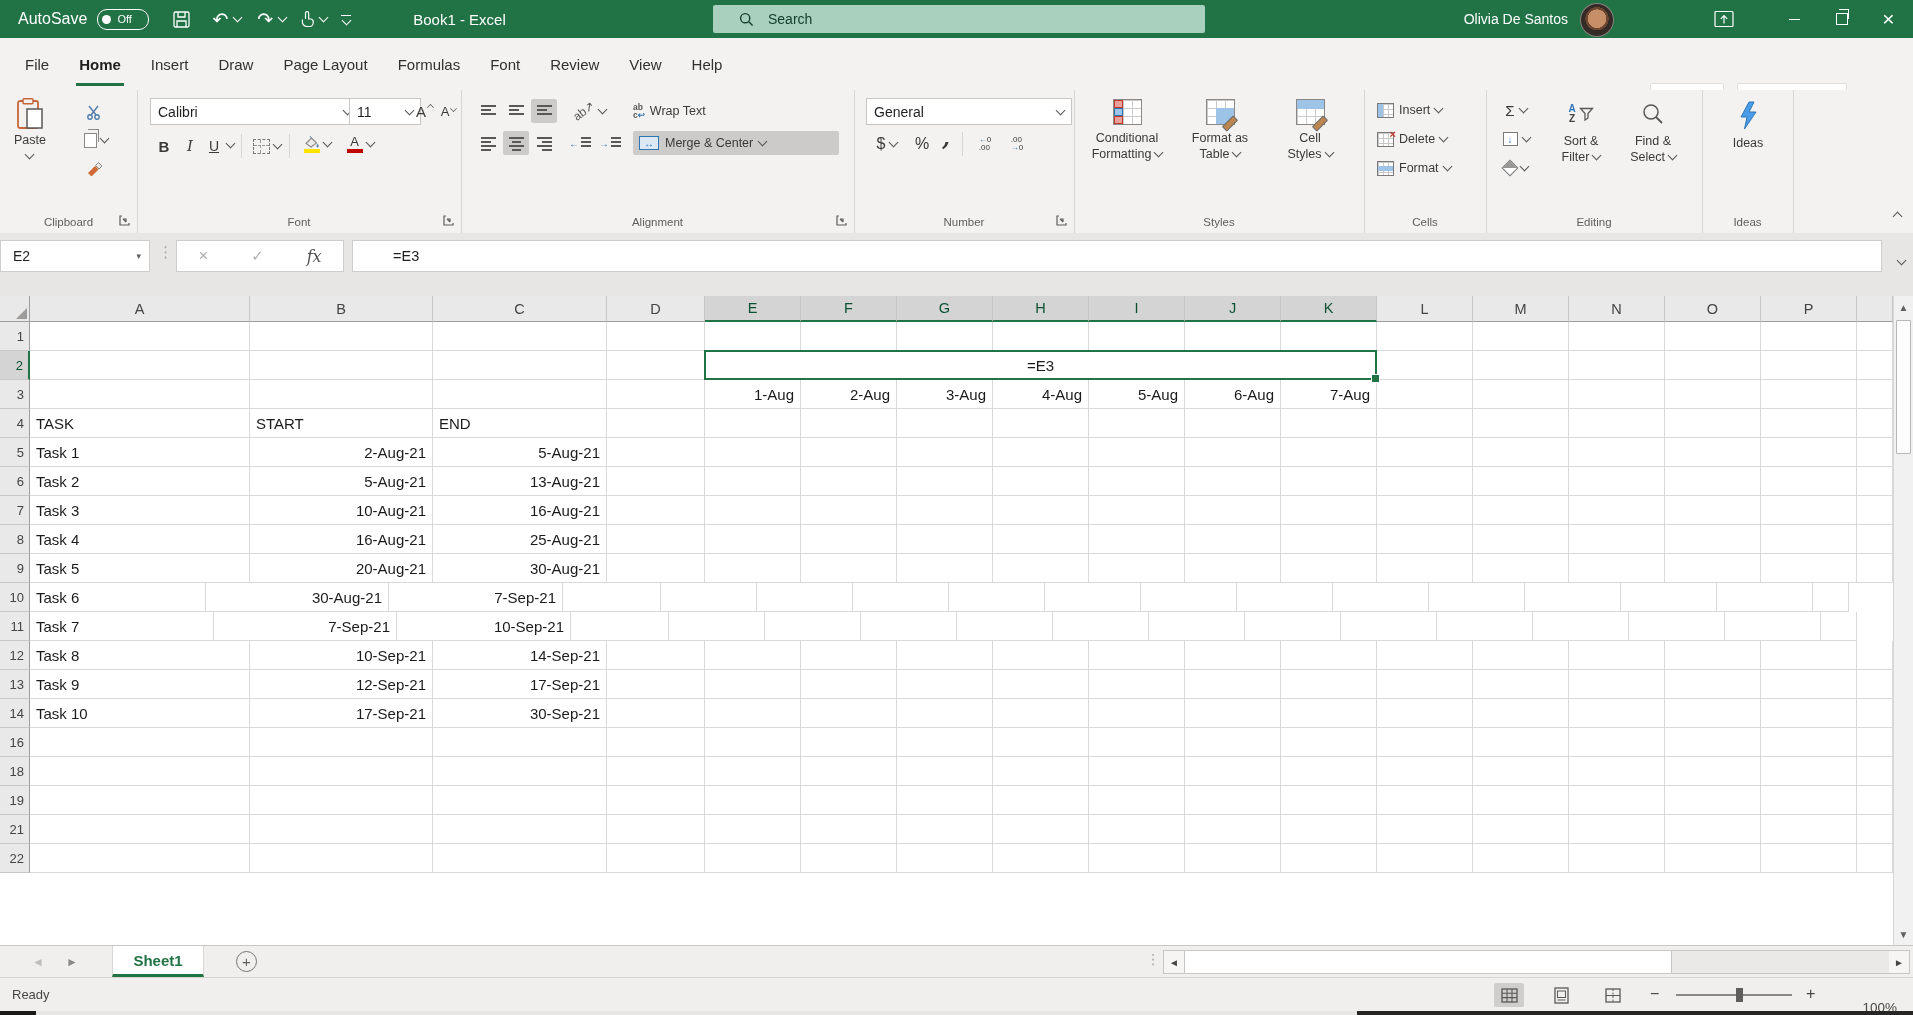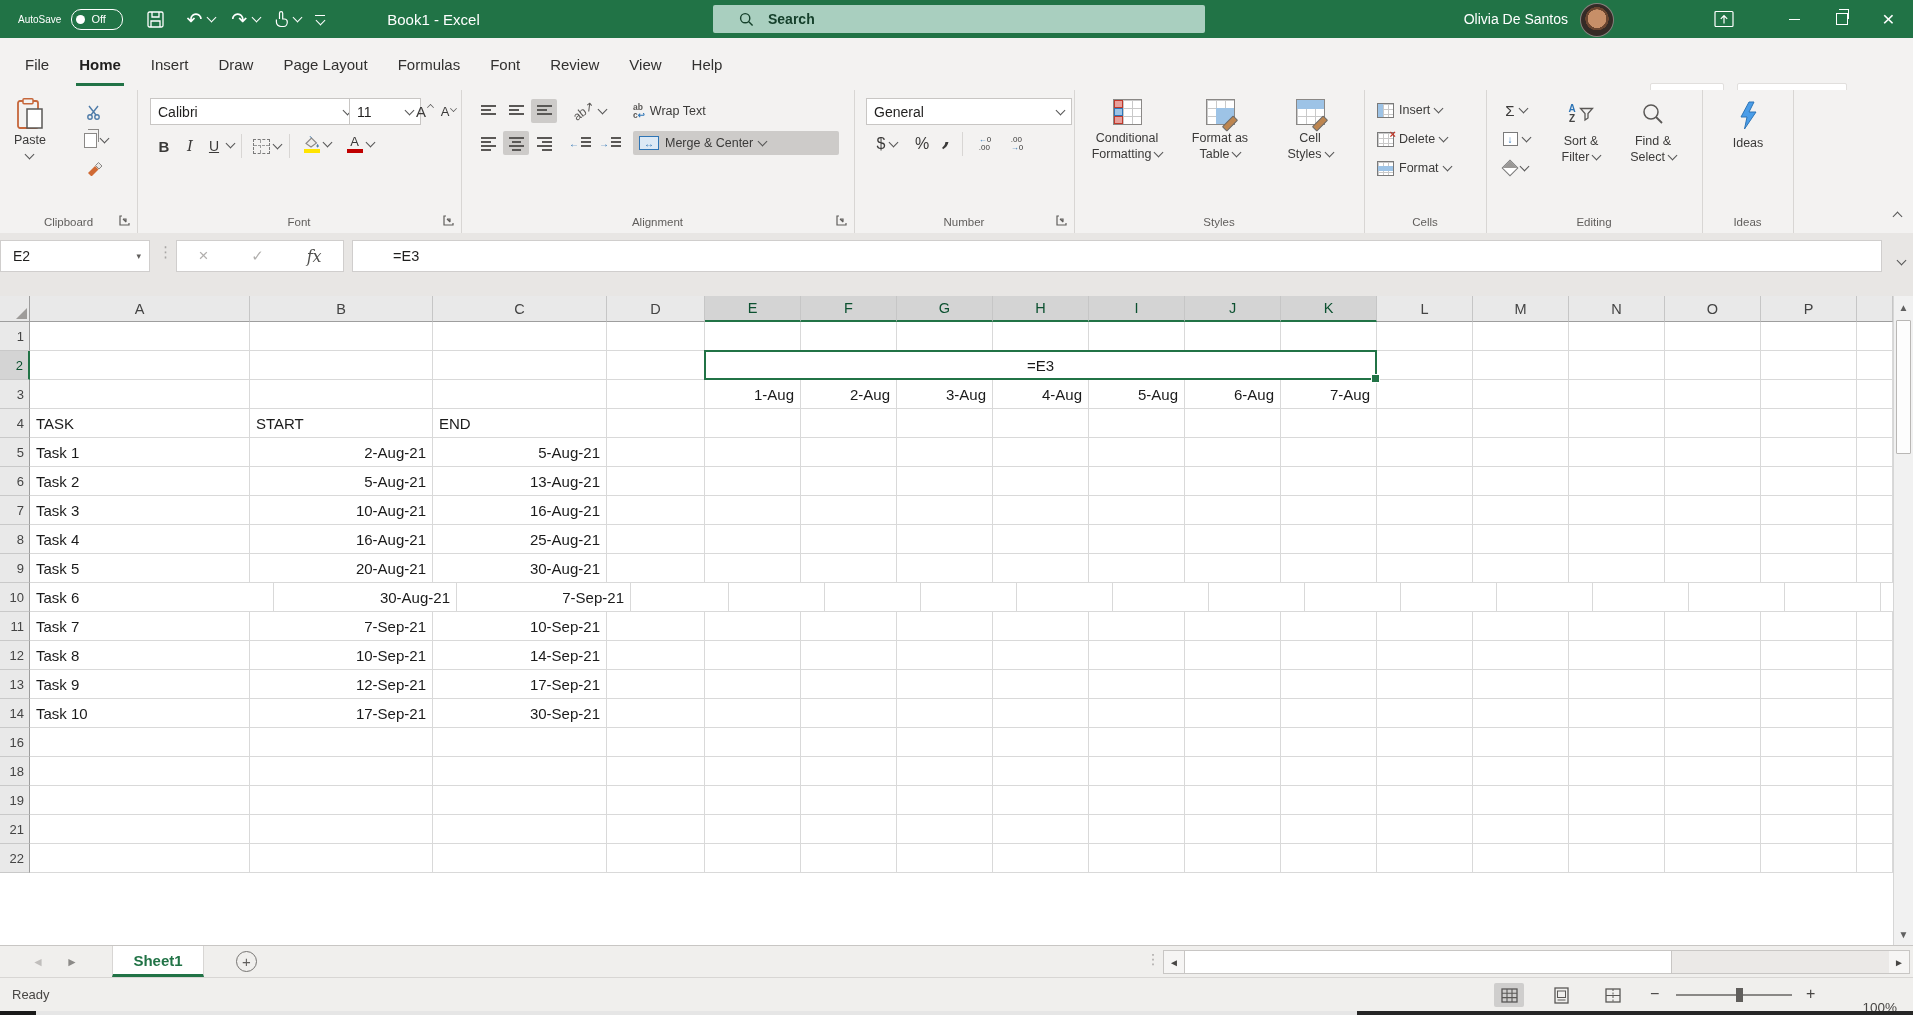--- a/index.html
+++ b/index.html
@@ -9,21 +9,21 @@
   #titlebar{position:absolute;top:0;left:0;right:0;height:38px;background:var(--accent);color:#fff;display:flex;align-items:center;}
   #titlebar .tb-item{margin-left:18px;display:flex;align-items:center;flex:none;}
   .pill{width:50px;height:19px;border:1px solid #fff;border-radius:10px;display:flex;align-items:center;margin-left:10px;}
   .pill .dot{width:9px;height:9px;border-radius:50%;background:#fff;margin-left:4px;}
   .pill .off{font-size:11px;margin-left:6px;color:#fff;}
   .chev{width:6px;height:6px;border-right:1.4px solid #555;border-bottom:1.4px solid #555;display:inline-block;transform:rotate(45deg);flex:none;margin-top:-3px;}
   .chev.white{border-color:#fff;}
   .chev.up{transform:rotate(-135deg);margin-top:4px;}
   .glyph{font-size:19px;line-height:1;}
   #search-box{position:absolute;left:713px;top:5px;width:492px;height:28px;background:var(--search-bg);border-radius:2px;display:flex;align-items:center;}
-  #search-box span{color:#15402b;font-size:14px;margin-left:14px;font-weight:bold;}
+  #search-box span{color:#15402b;font-size:14px;margin-left:14px;}
   #user-name{position:absolute;left:1390px;top:0;width:178px;height:38px;display:flex;align-items:center;justify-content:flex-end;font-size:14px;}
   #avatar{position:absolute;left:1580px;top:3px;width:32px;height:32px;border-radius:50%;
     background:radial-gradient(circle at 50% 46%, #c78f68 0 39%, #6b4630 40% 49%, #352b26 50% 100%);border:1px solid rgba(255,255,255,.4);}
   .winbtn{position:absolute;top:0;width:47px;height:38px;display:flex;align-items:center;justify-content:center;}
   
   #tabrow{position:absolute;top:38px;left:0;right:0;height:52px;background:#f3f2f1;}
   #tabs{position:absolute;left:10px;top:0;height:52px;display:flex;}
   .rtab{padding:0 15px;height:52px;display:flex;align-items:center;font-size:15px;color:#323130;position:relative;cursor:default;}
   .rtab.active{font-weight:700;color:#201f1e;}
   .rtab.active::after{content:"";position:absolute;left:12px;right:12px;bottom:4px;height:3px;background:var(--accent);}
@@ -91,21 +91,21 @@
   #bottomstrip{position:absolute;top:1011px;left:0;right:0;height:4px;display:flex;}
   svg{display:block;flex:none;}
   .serif-i{font-family:"DejaVu Serif",serif;font-style:italic;}
 </style>
 </head>
 <body>
 
 <div id="app">
 
   <div id="titlebar">
-    <span class="tb-item" style="font-size:10px">AutoSave</span>
+    <span class="tb-item" style="font-size:16px">AutoSave</span>
     <span class="pill">
       <span class="dot"></span>
       <span class="off">Off</span>
     </span>
     <span class="tb-item" style="margin-left:24px">
       <svg width="17" height="17" viewBox="0 0 17 17">
         <rect x="1" y="1" width="15" height="15" rx="1.5" fill="none" stroke="#fff" stroke-width="1.3"></rect>
         <path d="M5 1 v5 h7 V1 M4 16 v-6 h9 v6" fill="none" stroke="#fff" stroke-width="1.3"></path>
       </svg>
     </span>
@@ -737,41 +737,41 @@
         <div class="cell" style="width: 96px;"></div>
         <div class="cell" style="width: 96px;"></div>
         <div class="cell" style="width: 96px;"></div>
         <div class="cell" style="width: 96px;"></div>
         <div class="cell" style="width: 96px;"></div>
         <div class="cell" style="width: 96px;"></div>
         <div class="cell" style="width: 36px;"></div>
       </div>
       <div class="grow">
         <div class="rn">10</div>
-        <div class="cell" style="width: 244px;">Task 6</div>
+        <div class="cell" style="width: 176px;">Task 6</div>
         <div class="cell r" style="width: 183px;">30-Aug-21</div>
         <div class="cell r" style="width: 174px;">7-Sep-21</div>
         <div class="cell" style="width: 98px;"></div>
         <div class="cell" style="width: 96px;"></div>
         <div class="cell" style="width: 96px;"></div>
         <div class="cell" style="width: 96px;"></div>
         <div class="cell" style="width: 96px;"></div>
         <div class="cell" style="width: 96px;"></div>
         <div class="cell" style="width: 96px;"></div>
         <div class="cell" style="width: 96px;"></div>
         <div class="cell" style="width: 96px;"></div>
         <div class="cell" style="width: 96px;"></div>
         <div class="cell" style="width: 96px;"></div>
         <div class="cell" style="width: 96px;"></div>
         <div class="cell" style="width: 96px;"></div>
         <div class="cell" style="width: 36px;"></div>
       </div>
       <div class="grow">
         <div class="rn">11</div>
-        <div class="cell" style="width: 220px;">Task 7</div>
+        <div class="cell" style="width: 184px;">Task 7</div>
         <div class="cell r" style="width: 183px;">7-Sep-21</div>
         <div class="cell r" style="width: 174px;">10-Sep-21</div>
         <div class="cell" style="width: 98px;"></div>
         <div class="cell" style="width: 96px;"></div>
         <div class="cell" style="width: 96px;"></div>
         <div class="cell" style="width: 96px;"></div>
         <div class="cell" style="width: 96px;"></div>
         <div class="cell" style="width: 96px;"></div>
         <div class="cell" style="width: 96px;"></div>
         <div class="cell" style="width: 96px;"></div>

